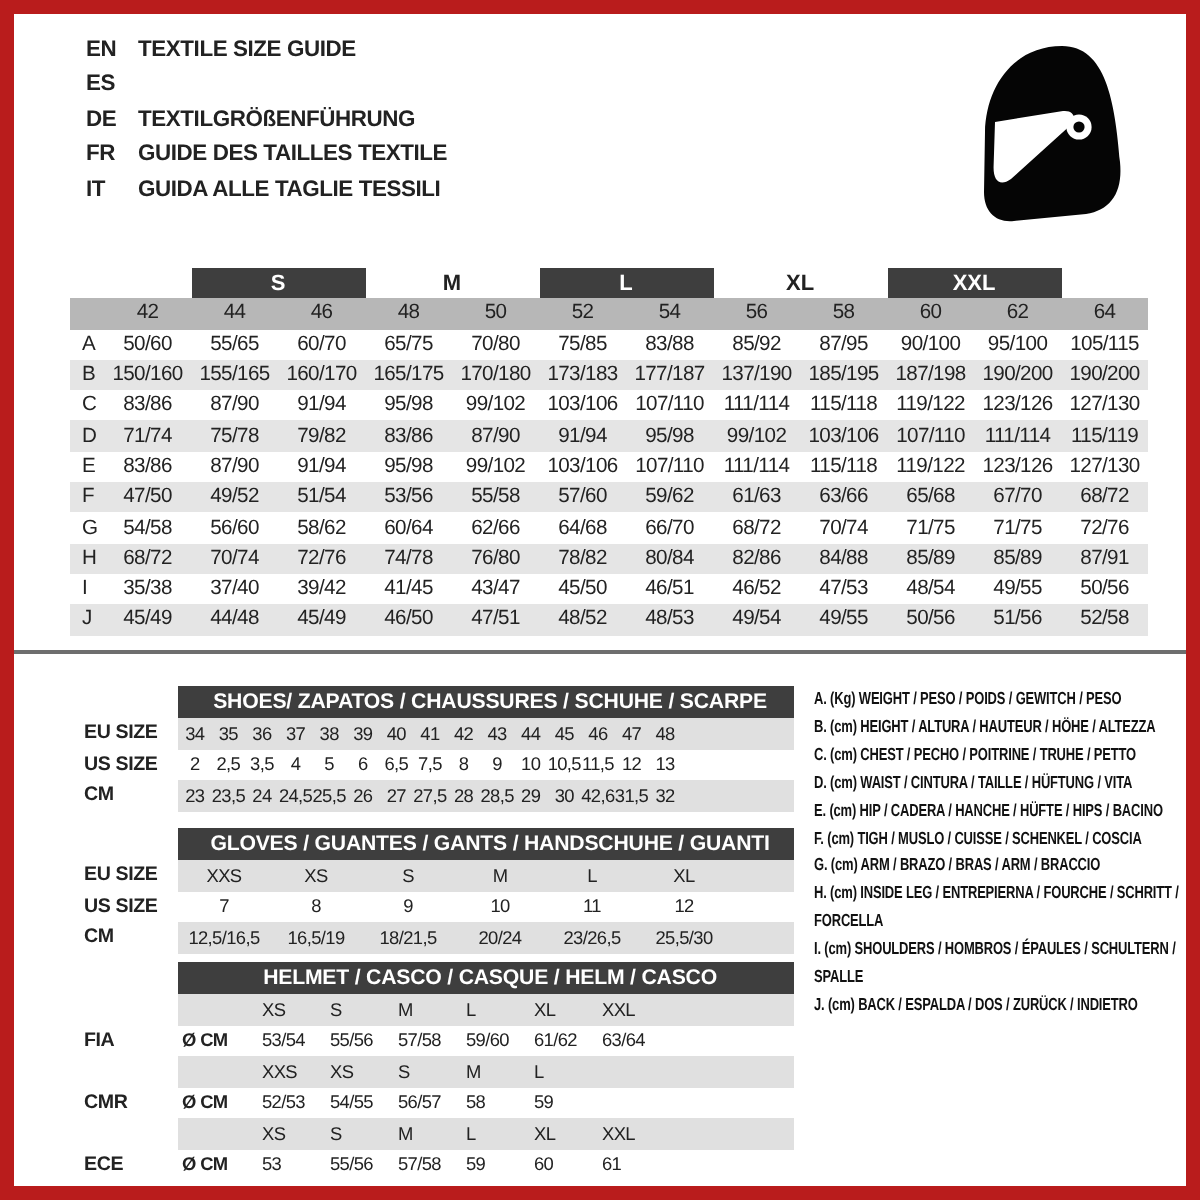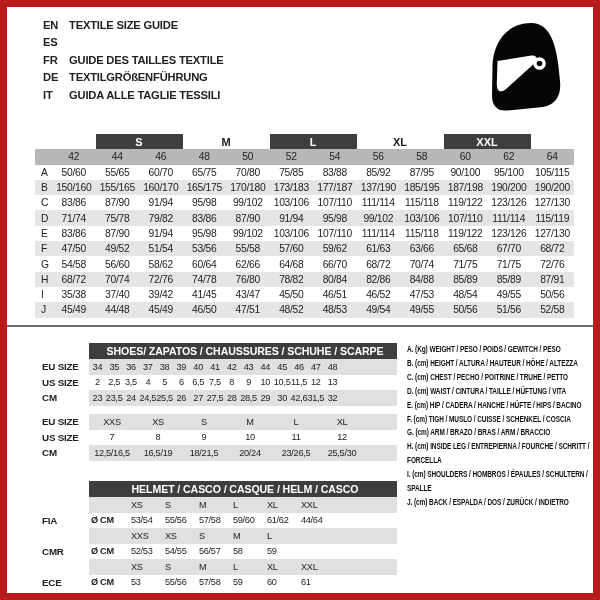--- a/index.html
+++ b/index.html
@@ -56,26 +56,26 @@
 
   <div class="lang">
       <div class="lang-row">
         <span class="lang-code">EN</span>
         <span>TEXTILE SIZE GUIDE</span>
       </div>
       <div class="lang-row">
         <span class="lang-code">ES</span>
       </div>
       <div class="lang-row">
+        <span class="lang-code">DE</span>
+        <span>TEXTILGRÖßENFÜHRUNG</span>
+      </div>
+      <div class="lang-row">
         <span class="lang-code">FR</span>
         <span>GUIDE DES TAILLES TEXTILE</span>
-      </div>
-      <div class="lang-row">
-        <span class="lang-code">DE</span>
-        <span>TEXTILGRÖßENFÜHRUNG</span>
       </div>
       <div class="lang-row">
         <span class="lang-code">IT</span>
         <span>GUIDA ALLE TAGLIE TESSILI</span>
       </div>
     </div>
 
   <div class="helmet-icon">
     <svg viewBox="0 0 80 94" width="80" height="94" aria-hidden="true">
       <path d="M45 3 C21 3 7 23 6.5 46 L6 76 C6 86 12 91.5 21 90.5 L57 87 C69.5 85 75.5 76 74 61 C71.5 31 67 3 45 3 Z" fill="#050505"></path>
@@ -373,20 +373,24 @@
         <col style="width: 46px;">
         <col style="width: 46px;">
         <col style="width: 46px;">
         <col style="width: 46px;">
         <col style="width: 46px;">
         <col style="width: 46px;">
         <col style="width: 32px;">
       </colgroup>
     <tbody id="gloves-tbody">
         <tr>
+          <td class="outlabel"></td>
+          <td class="bar" colspan="7">GLOVES / GUANTES / GANTS / HANDSCHUHE / GUANTI</td>
+        </tr>
+        <tr>
           <td class="outlabel">EU SIZE</td>
           <td class="shaded">XXS</td>
           <td class="shaded">XS</td>
           <td class="shaded">S</td>
           <td class="shaded">M</td>
           <td class="shaded">L</td>
           <td class="shaded">XL</td>
           <td class="shaded"></td>
         </tr>
         <tr>
@@ -441,21 +445,21 @@
           <td class="shaded"></td>
         </tr>
         <tr>
           <td class="outlabel">FIA</td>
           <td class="ocm">Ø CM</td>
           <td>53/54</td>
           <td>55/56</td>
           <td>57/58</td>
           <td>59/60</td>
           <td>61/62</td>
-          <td>44/64</td>
+          <td>63/64</td>
           <td></td>
         </tr>
         <tr>
           <td class="outlabel"></td>
           <td class="shaded"></td>
           <td class="shaded">XXS</td>
           <td class="shaded">XS</td>
           <td class="shaded">S</td>
           <td class="shaded">M</td>
           <td class="shaded">L</td>

